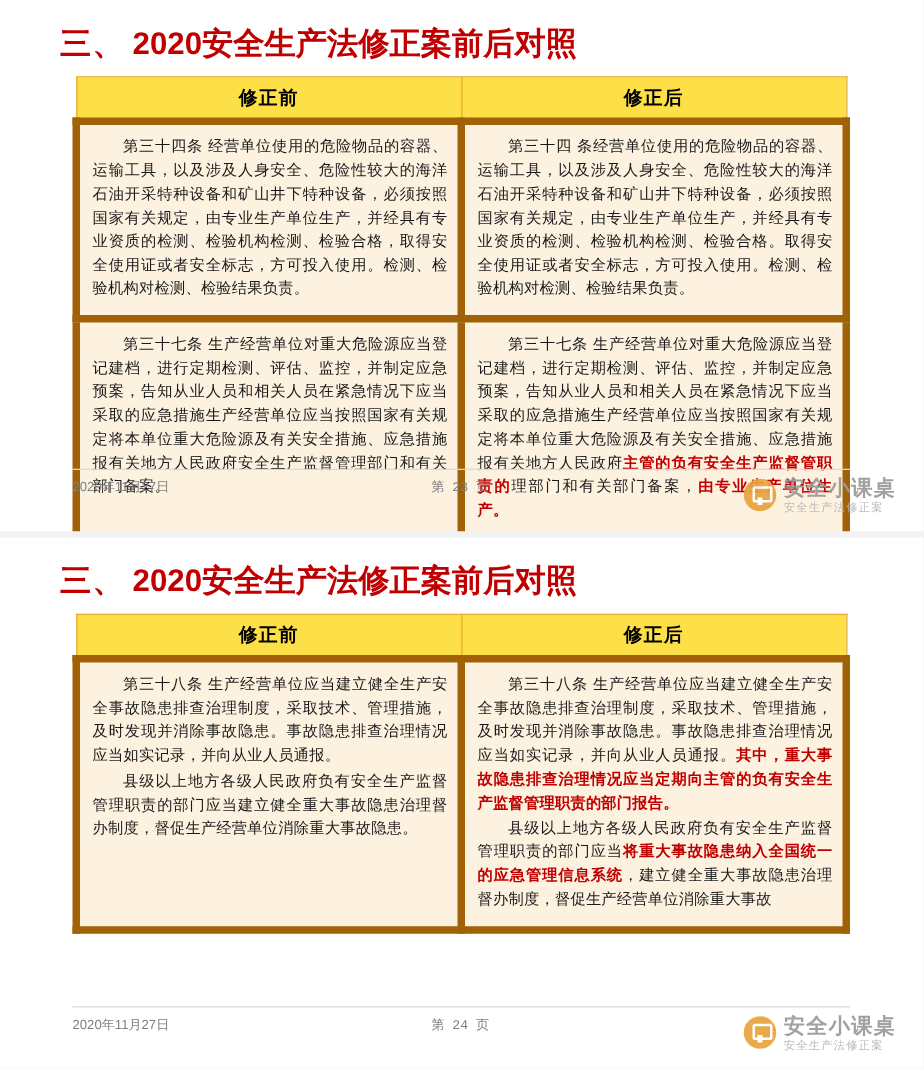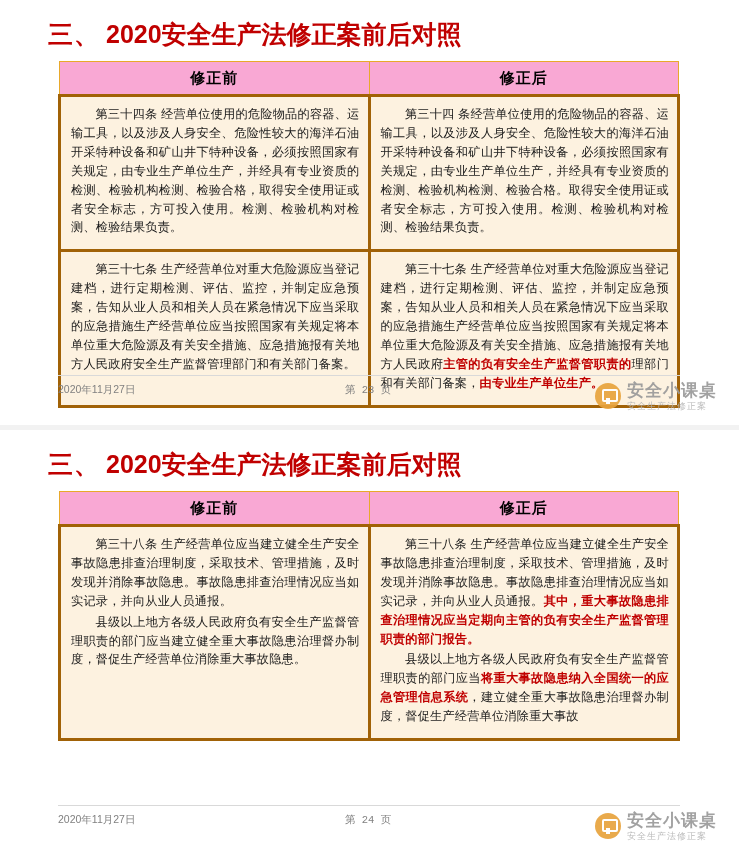--- a/index.html
+++ b/index.html
@@ -47,32 +47,32 @@
     text-align: right;
   }
 
   table.cmp {
     width: 622px;
     margin-left: 58px;
     border-collapse: collapse;
     table-layout: fixed;
   }
   table.cmp th {
-    background: #f9a8d4;
+    background: #fde047;
     border: 1px solid #e8a92b;
     color: #000000;
     font-size: 15px;
     font-weight: bold;
     height: 30px;
     text-align: center;
     letter-spacing: 1px;
   }
   table.cmp td {
     background: #fdf2e0;
-    border: 3px solid #a16207;
+    border: 6px solid #a16207;
     vertical-align: top;
     padding: 8px 8px 10px 10px;
     font-size: 12.2px;
     line-height: 1.55;
     color: #1a1a1a;
     text-align: justify;
     letter-spacing: 0.2px;
   }
   td p {
     margin: 0 0 2px 0;

